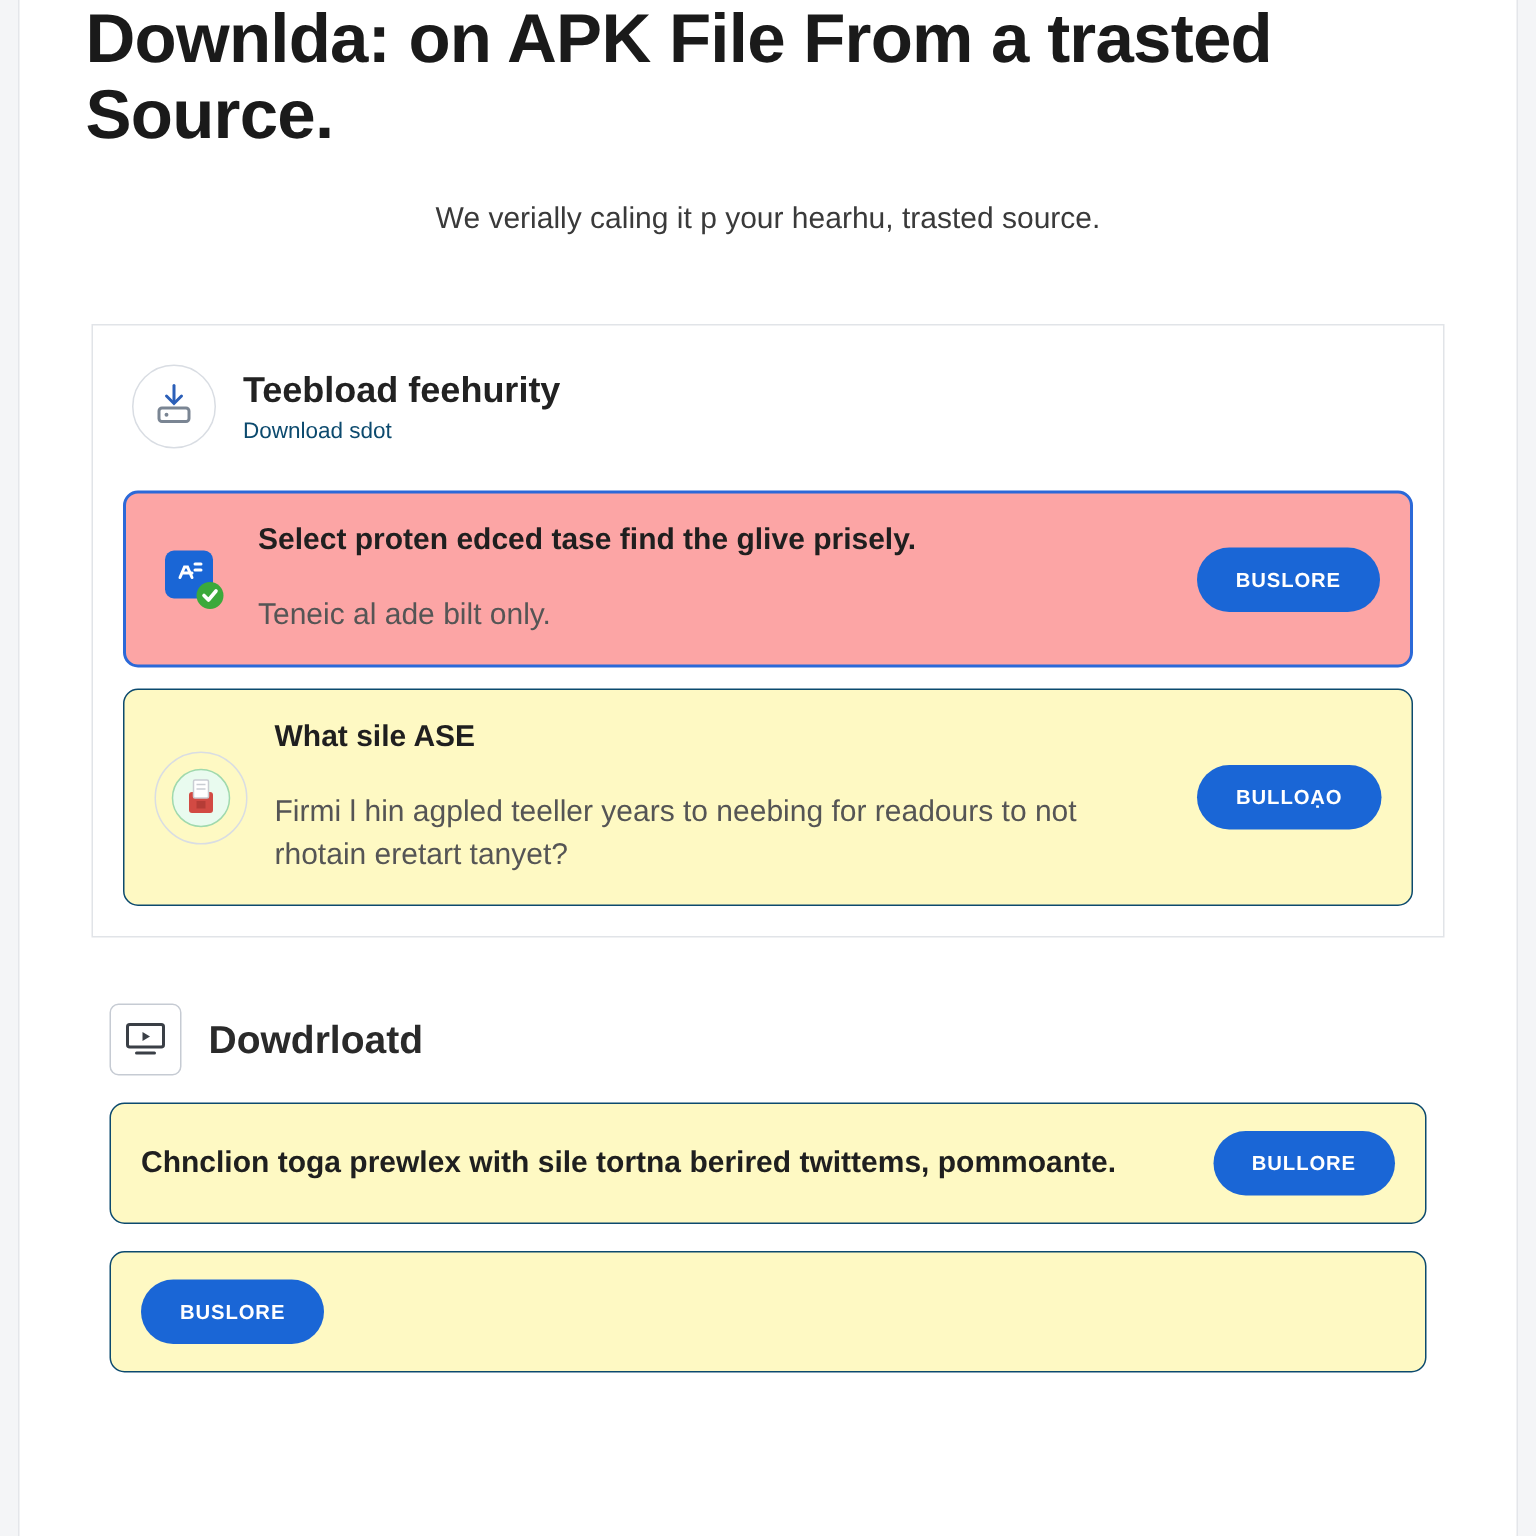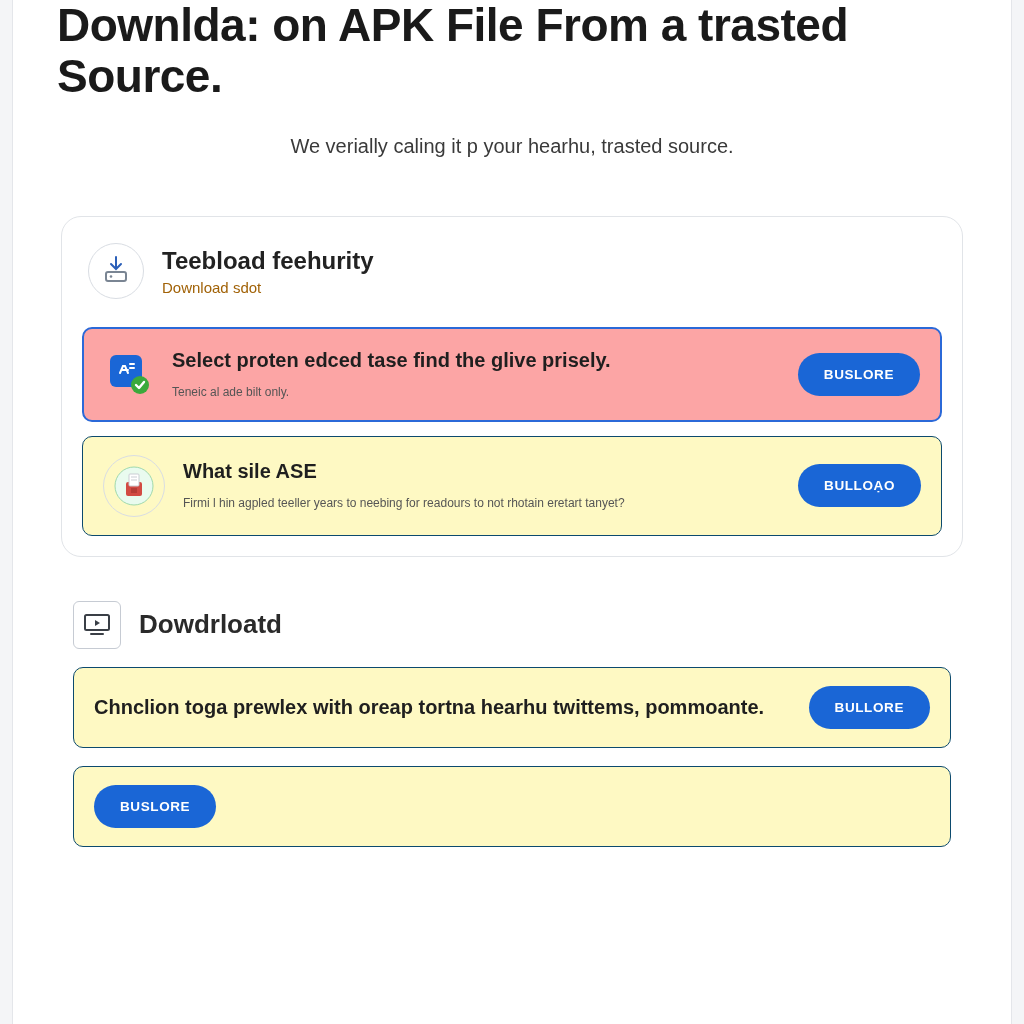--- a/index.html
+++ b/index.html
@@ -33,21 +33,21 @@
   .subtitle {
     text-align: center;
     font-size: 20px;
     color: #3a3a3a;
     margin-top: 34px;
   }
 
   .panel {
     margin: 40px 48px 0 48px;
     border: 1px solid #e1e4e8;
-    border-radius: 20px;
+    border-radius: 0;
     padding: 22px 20px 20px 20px;
     background: #fff;
   }
   .panel-header {
     display: flex;
     align-items: center;
     gap: 18px;
     padding: 4px 6px 14px 6px;
   }
   .panel-header-icon {
@@ -57,21 +57,21 @@
     display: flex; align-items: center; justify-content: center;
     flex-shrink: 0;
   }
   .panel-header-title {
     font-size: 24px;
     font-weight: 700;
     color: #222;
   }
   .panel-header-sub {
     font-size: 15px;
-    color: #a16207;
+    color: #0c4a6e;
     margin-top: 4px;
   }
 
   .row {
     display: flex;
     align-items: center;
     gap: 18px;
     border: 1px solid #0c4a6e;
     border-radius: 10px;
     padding: 18px 20px;
@@ -93,23 +93,23 @@
     width: 62px; height: 62px;
   }
   .row-body { flex: 1; min-width: 0; }
   .row-title {
     font-size: 20px;
     font-weight: 700;
     color: #1f1f1f;
     line-height: 1.35;
   }
   .row-desc {
-    font-size: 12px;
+    font-size: 20px;
     color: #555;
-    margin-top: 10px;
+    margin-top: 22px;
     line-height: 1.45;
     max-width: 560px;
   }
   .row-btn {
     flex-shrink: 0;
     background: #1a66d6;
     color: #fff;
     font-weight: 700;
     font-size: 13.5px;
     letter-spacing: 0.6px;
@@ -213,21 +213,21 @@
         <rect x="3" y="5" width="24" height="15" rx="1.5" fill="none" stroke="#3a3f46" stroke-width="2"></rect>
         <path d="M13 10 l5 3 -5 3 z" fill="#3a3f46"></path>
         <path d="M9 24 h12" stroke="#3a3f46" stroke-width="2" stroke-linecap="round"></path>
       </svg>
     </div>
     <div class="section-header-title">Dowdrloatd</div>
   </div>
 
   <div class="row list-row">
     <div class="row-body">
-      <div class="row-title">Chnclion toga prewlex with oreap tortna hearhu twittems, pommoante.</div>
+      <div class="row-title">Chnclion toga prewlex with sile tortna berired twittems, pommoante.</div>
     </div>
     <button class="row-btn">BULLORE</button>
   </div>
 
   <div class="row list-row">
     <button class="row-btn">BUSLORE</button>
   </div>
 
 </div>
 

